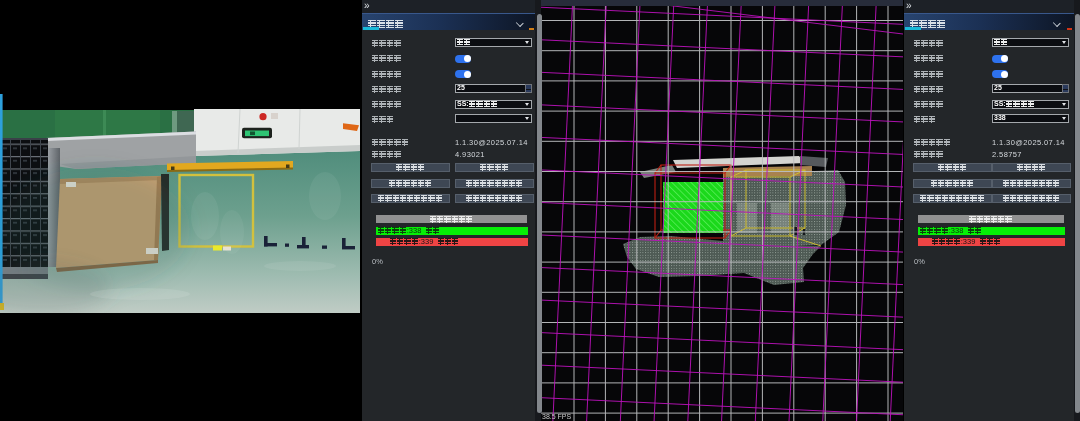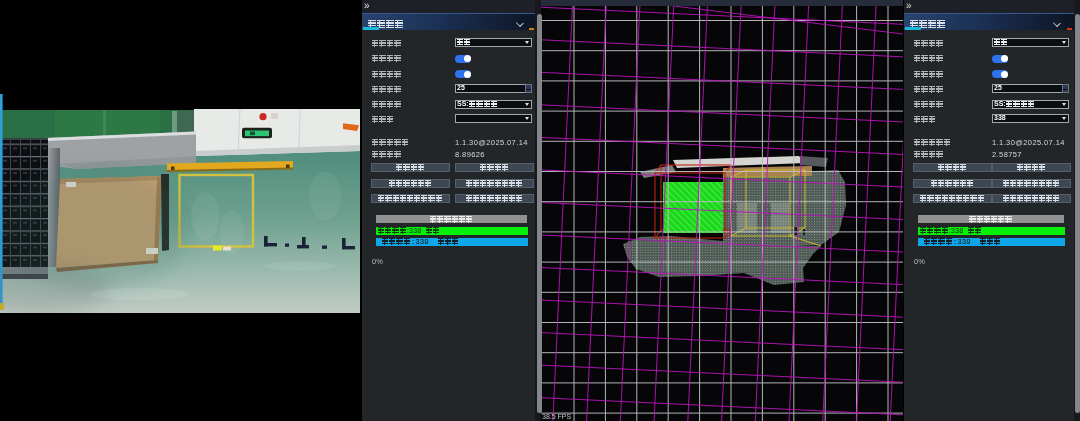--- a/index.html
+++ b/index.html
@@ -26,22 +26,22 @@
 .spin{position:absolute;right:-1px;top:-1px;width:7.5px;height:9px;background:#2a3a5c;border:1px solid #70747a;box-sizing:border-box;}
 .spin div{height:4px;border-bottom:1px solid #10131a;}
 .tog{position:absolute;width:16px;height:8px;border-radius:4px;background:#2e72ee;}
 .tog i{position:absolute;right:.5px;top:.5px;width:7px;height:7px;border-radius:50%;background:#fff;}
 .btn{position:absolute;height:9px;background:#3e4754;border:1px solid #565f6b;box-sizing:border-box;
 color:#e6e9ec;text-align:center;line-height:6.5px;}
 .sbar{position:absolute;left:14px;right:10px;height:7.5px;background:#919191;color:#f2f2f2;
 text-align:center;line-height:7px;}
 .grow{position:absolute;left:14px;right:9px;height:8.5px;background:#06ef06;color:#0c320c;
 font-size:7.5px;line-height:8px;padding-left:2px;}
-.wrow{position:absolute;left:14px;right:9px;height:8px;background:#0ea5e9;color:#141414;
-font-size:7.5px;line-height:8px;padding-left:6px;font-family:Liberation Mono, monospace;}
+.wrow{position:absolute;left:14px;right:9px;height:8px;background:#ef4444;color:#141414;
+font-size:7.5px;line-height:8px;padding-left:14px;}
 .scroll{position:absolute;top:14px;width:5px;height:399px;border-radius:2.5px;background:#83878c;z-index:6;}
 .strack{position:absolute;top:0;width:6px;height:421px;background:#17191d;z-index:5;}
 
 .c{display:inline-block;width:6.4px;height:7px;margin-right:1px;vertical-align:middle;opacity:.92;
 background:repeating-linear-gradient(180deg,currentColor 0 1.1px,transparent 1.1px 2.5px),
 linear-gradient(90deg,transparent 0 2.4px,currentColor 2.4px 3.5px,transparent 3.5px);}
 .c.h{width:7.6px;height:8.2px;margin-right:1.4px;}
 .c.s{width:6.2px;height:6.6px;}
 </style>
 </head>
@@ -169,21 +169,21 @@
         </span></div>
     <div class="lab" style="top:100px;font-size:8px;"><i class="c"></i><i class="c"></i><i class="c"></i><i class="c"></i></div>
     <div class="dd" style="top:99.5px;">SS: <i class="c s"></i><i class="c s"></i><i class="c s"></i><i class="c s"></i><span class="ar"></span></div>
     <div class="lab" style="top:114.5px;font-size:8px;"><i class="c"></i><i class="c"></i><i class="c"></i></div>
     <div class="dd" style="top:114px;">
         <span class="ar"></span>
       </div>
     <div class="lab" style="top:137.5px;font-size:8px;"><i class="c"></i><i class="c"></i><i class="c"></i><i class="c"></i><i class="c"></i></div>
     <div class="val" style="top:137.5px;left:93px;">1.1.30@2025.07.14</div>
     <div class="lab" style="top:149.5px;font-size:8px;"><i class="c"></i><i class="c"></i><i class="c"></i><i class="c"></i></div>
-    <div class="val" style="top:149.5px;left:93px;">8.89626</div>
+    <div class="val" style="top:149.5px;left:93px;">4.93021</div>
     <div class="btn" style="top:163px;left:9px;width:79px;"><i class="c s"></i><i class="c s"></i><i class="c s"></i><i class="c s"></i></div>
     <div class="btn" style="top:163px;right:3px;width:79px;"><i class="c s"></i><i class="c s"></i><i class="c s"></i><i class="c s"></i></div>
     <div class="btn" style="top:178.5px;left:9px;width:79px;"><i class="c s"></i><i class="c s"></i><i class="c s"></i><i class="c s"></i><i class="c s"></i><i class="c s"></i></div>
     <div class="btn" style="top:178.5px;right:3px;width:79px;"><i class="c s"></i><i class="c s"></i><i class="c s"></i><i class="c s"></i><i class="c s"></i><i class="c s"></i><i class="c s"></i><i class="c s"></i></div>
     <div class="btn" style="top:194px;left:9px;width:79px;"><i class="c s"></i><i class="c s"></i><i class="c s"></i><i class="c s"></i><i class="c s"></i><i class="c s"></i><i class="c s"></i><i class="c s"></i><i class="c s"></i></div>
     <div class="btn" style="top:194px;right:3px;width:79px;"><i class="c s"></i><i class="c s"></i><i class="c s"></i><i class="c s"></i><i class="c s"></i><i class="c s"></i><i class="c s"></i><i class="c s"></i></div>
     <div class="sbar" style="top:215px;"><i class="c s"></i><i class="c s"></i><i class="c s"></i><i class="c s"></i><i class="c s"></i><i class="c s"></i></div>
     <div class="grow" style="top:226.5px;"><i class="c s"></i><i class="c s"></i><i class="c s"></i><i class="c s"></i>:338&nbsp;&nbsp;<i class="c s"></i><i class="c s"></i></div>
     <div class="wrow" style="top:237.5px;"><i class="c s"></i><i class="c s"></i><i class="c s"></i><i class="c s"></i>:339&nbsp;&nbsp;<i class="c s"></i><i class="c s"></i><i class="c s"></i></div>
     <div class="lab" style="top:257px;font-size:7.5px;">0%</div>

